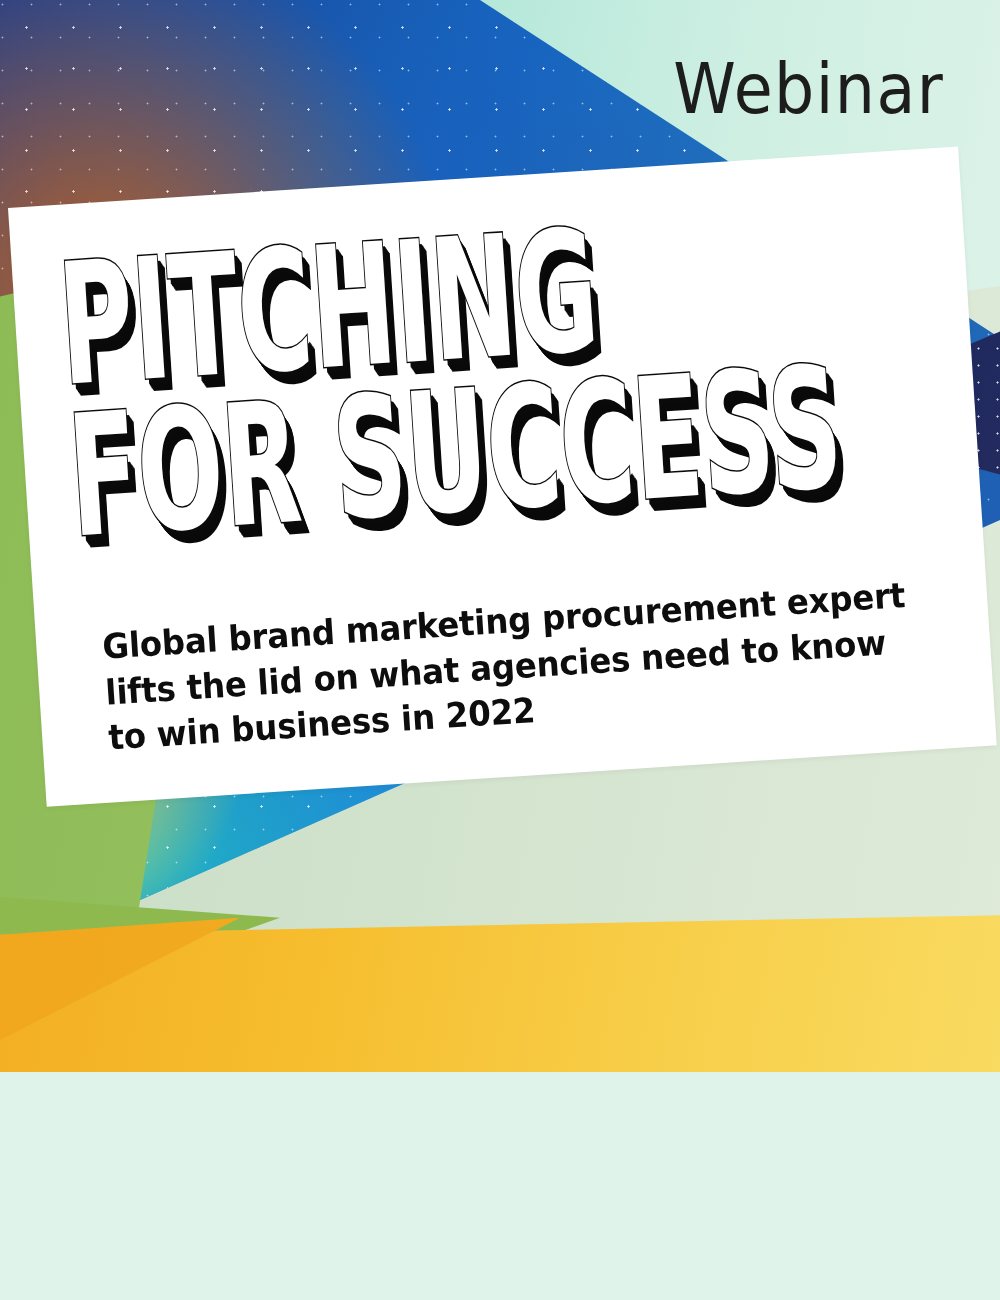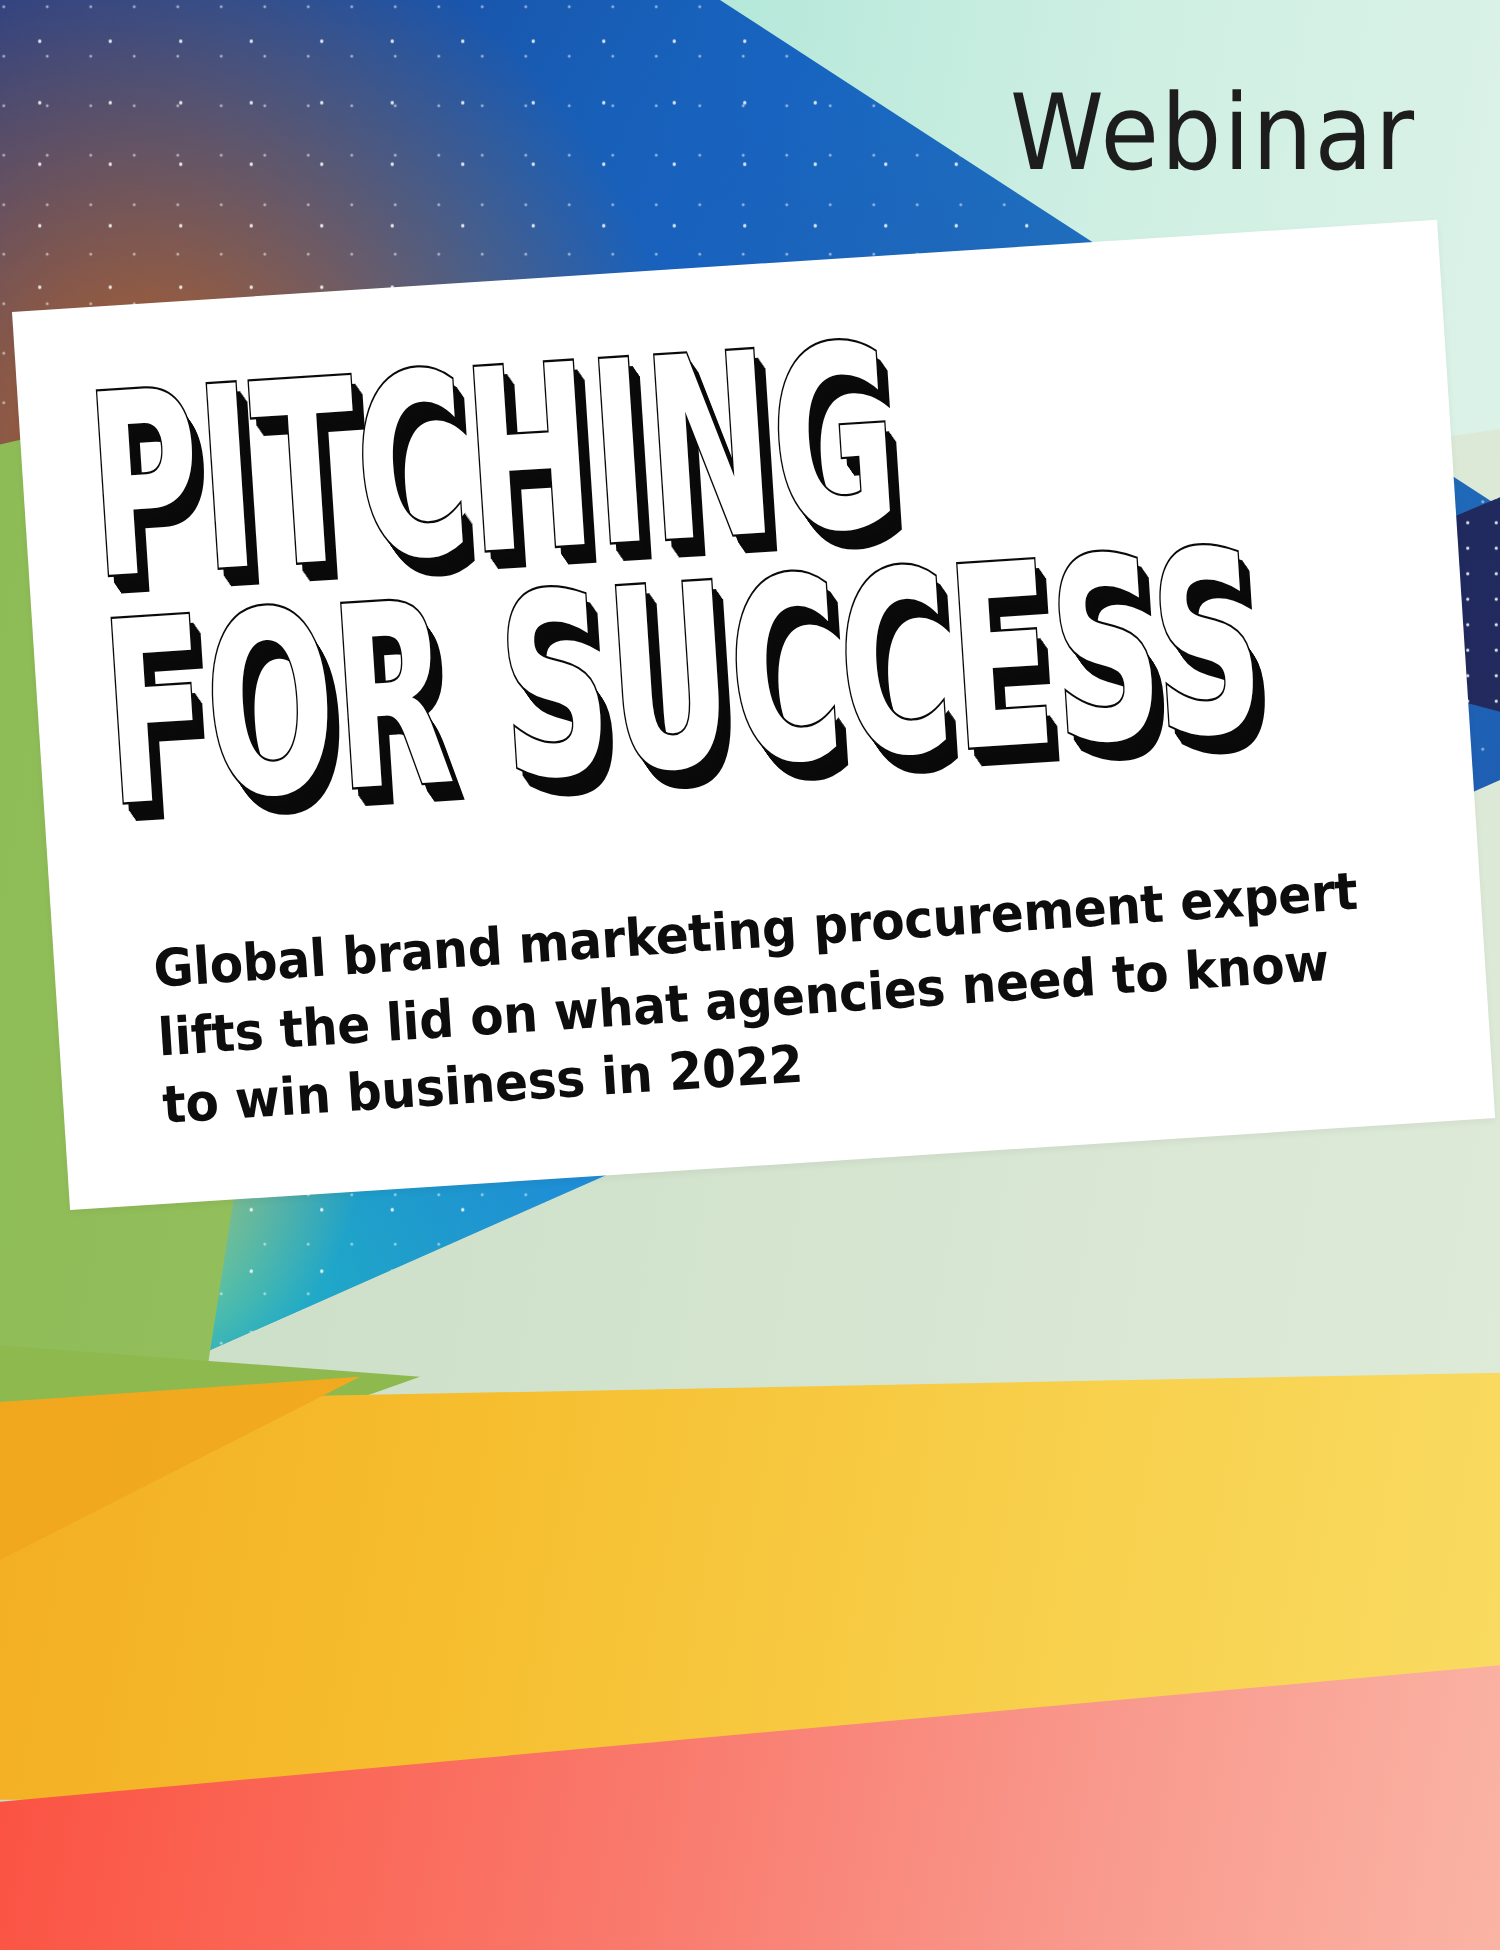--- a/index.html
+++ b/index.html
@@ -4,21 +4,21 @@
 <style>
   html,body{margin:0;padding:0;}
   body{
     width:1000px;height:1300px;
     background:#DFF3EB;
     font-family:"Liberation Sans", sans-serif;
     overflow:hidden;
   }
   .poster{
     position:relative;
-    width:1000px;height:1300px;
+    width:1000px;height:1072px;
     overflow:hidden;
   }
 
   
   .layer{position:absolute;top:0;left:0;width:1000px;height:1300px;}
 
   .bg-mint{
     background:linear-gradient(100deg,#7ED8CB 0%,#A8E5D5 28%,#CFEFE3 62%,#E3F4EC 100%);
   }
   .bg-sage{

